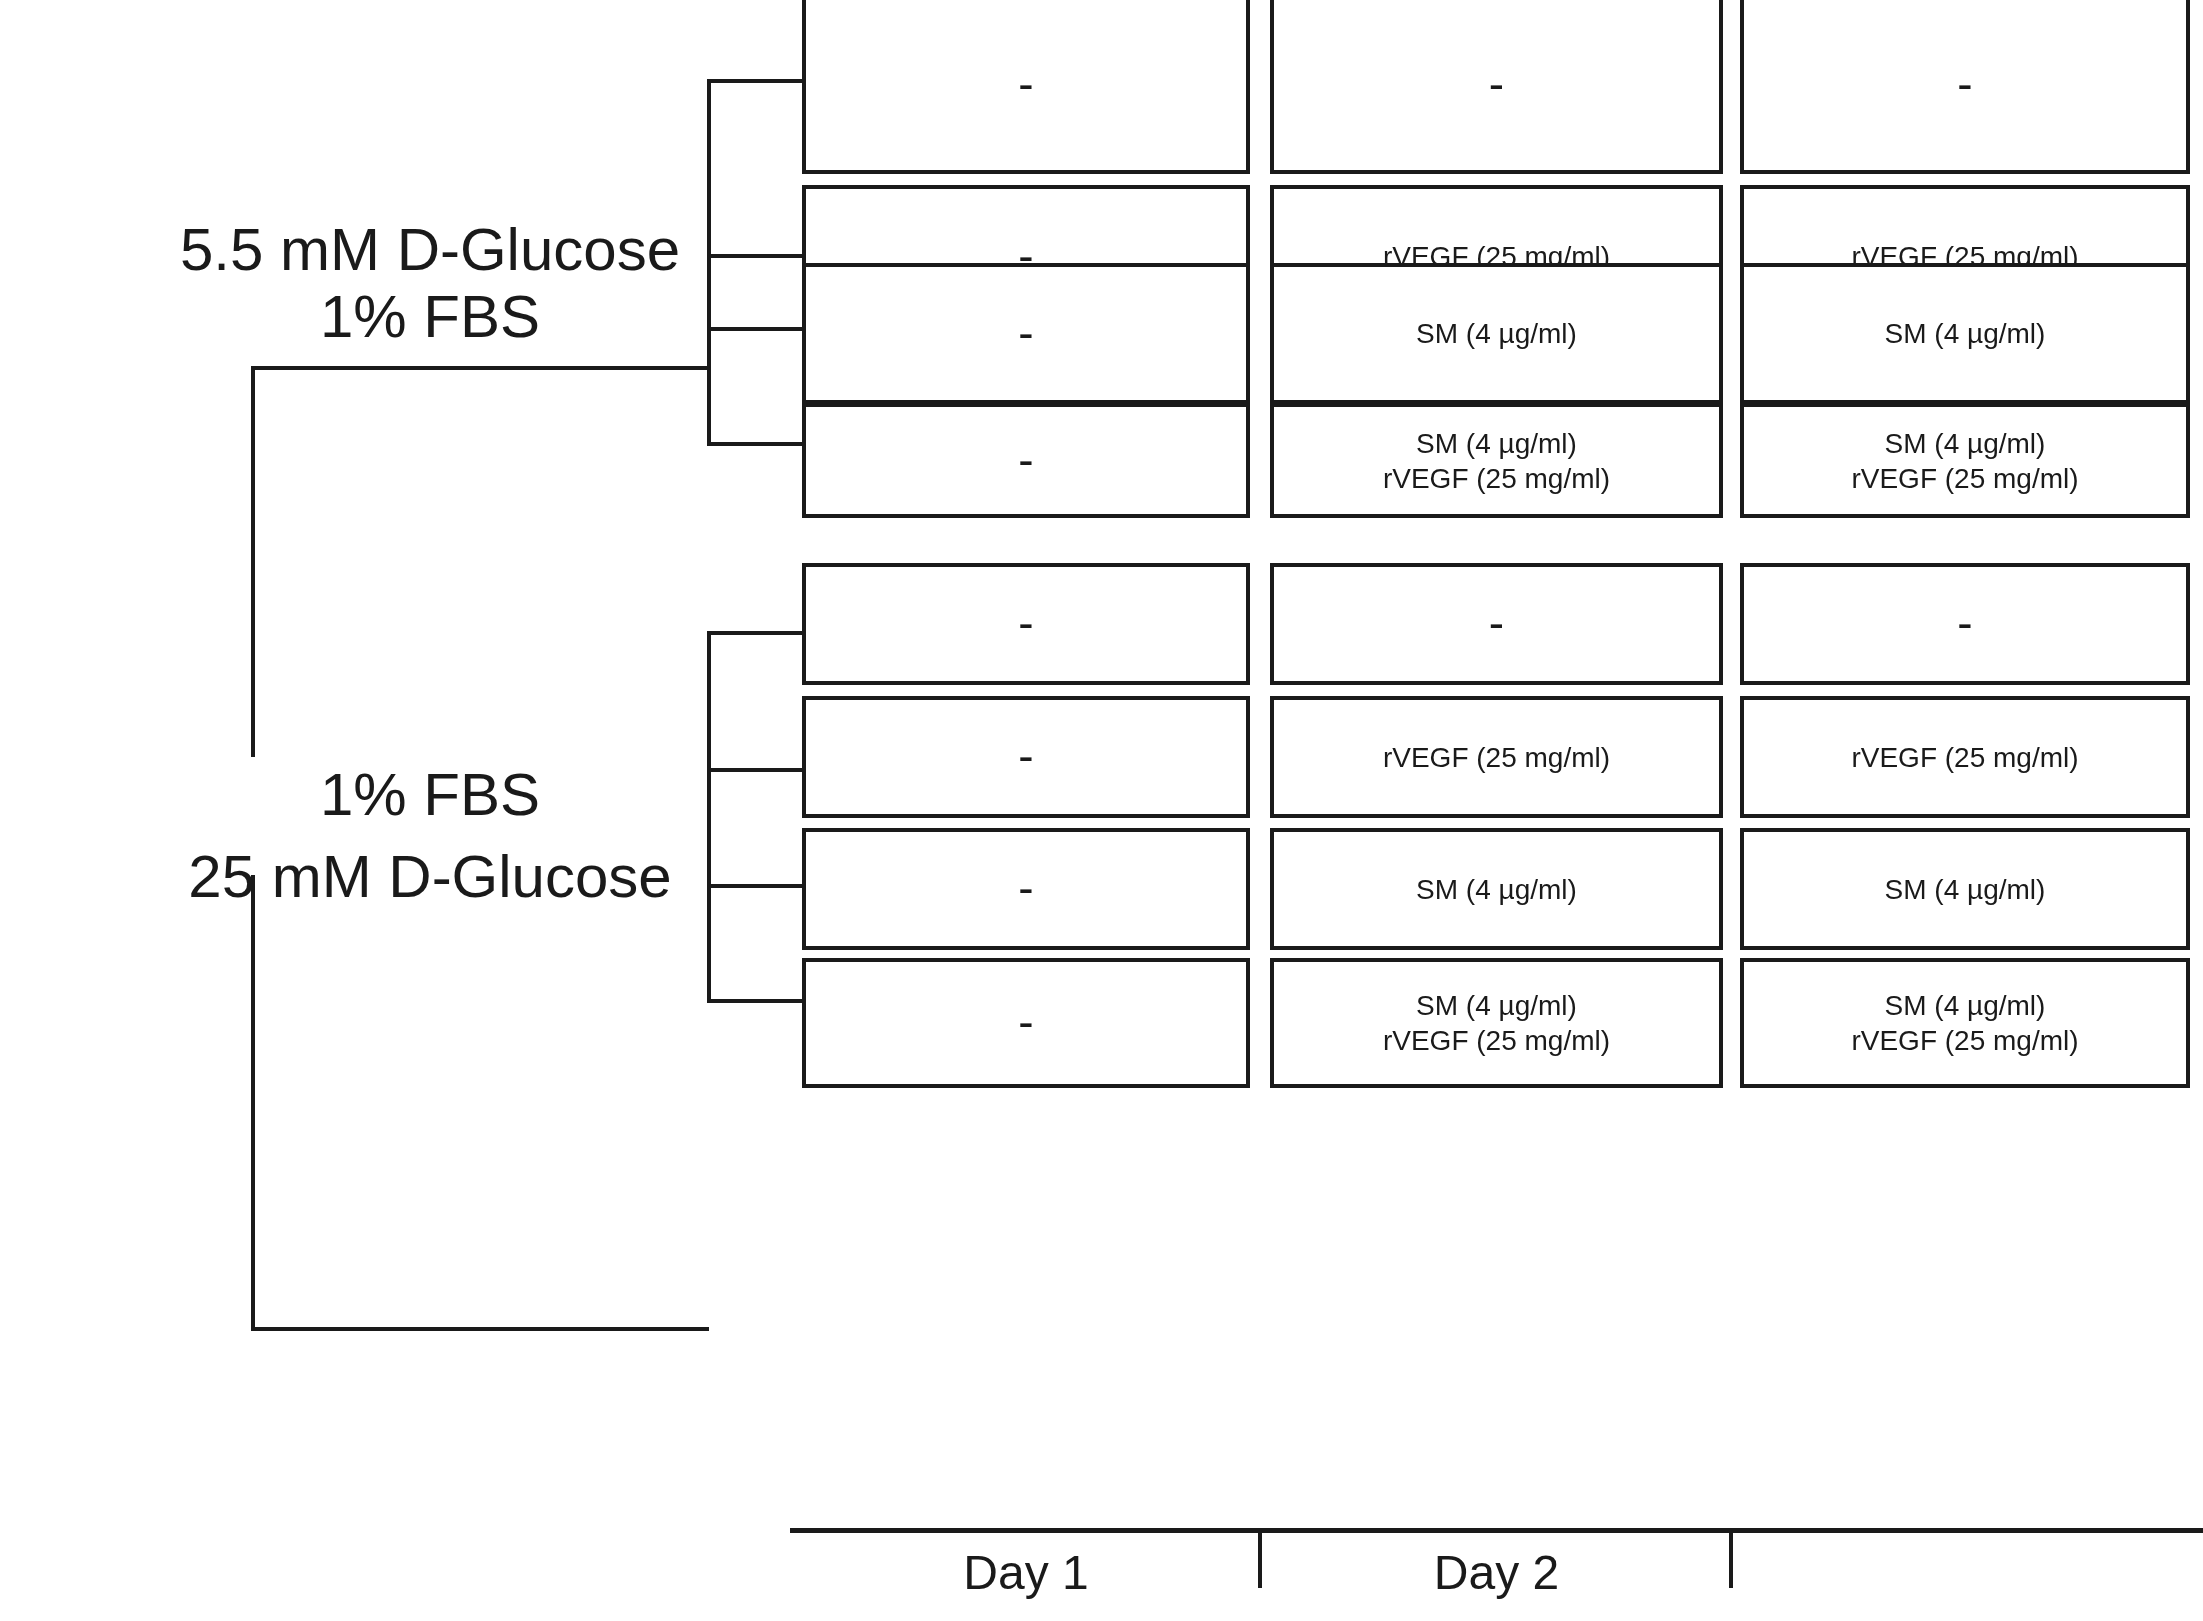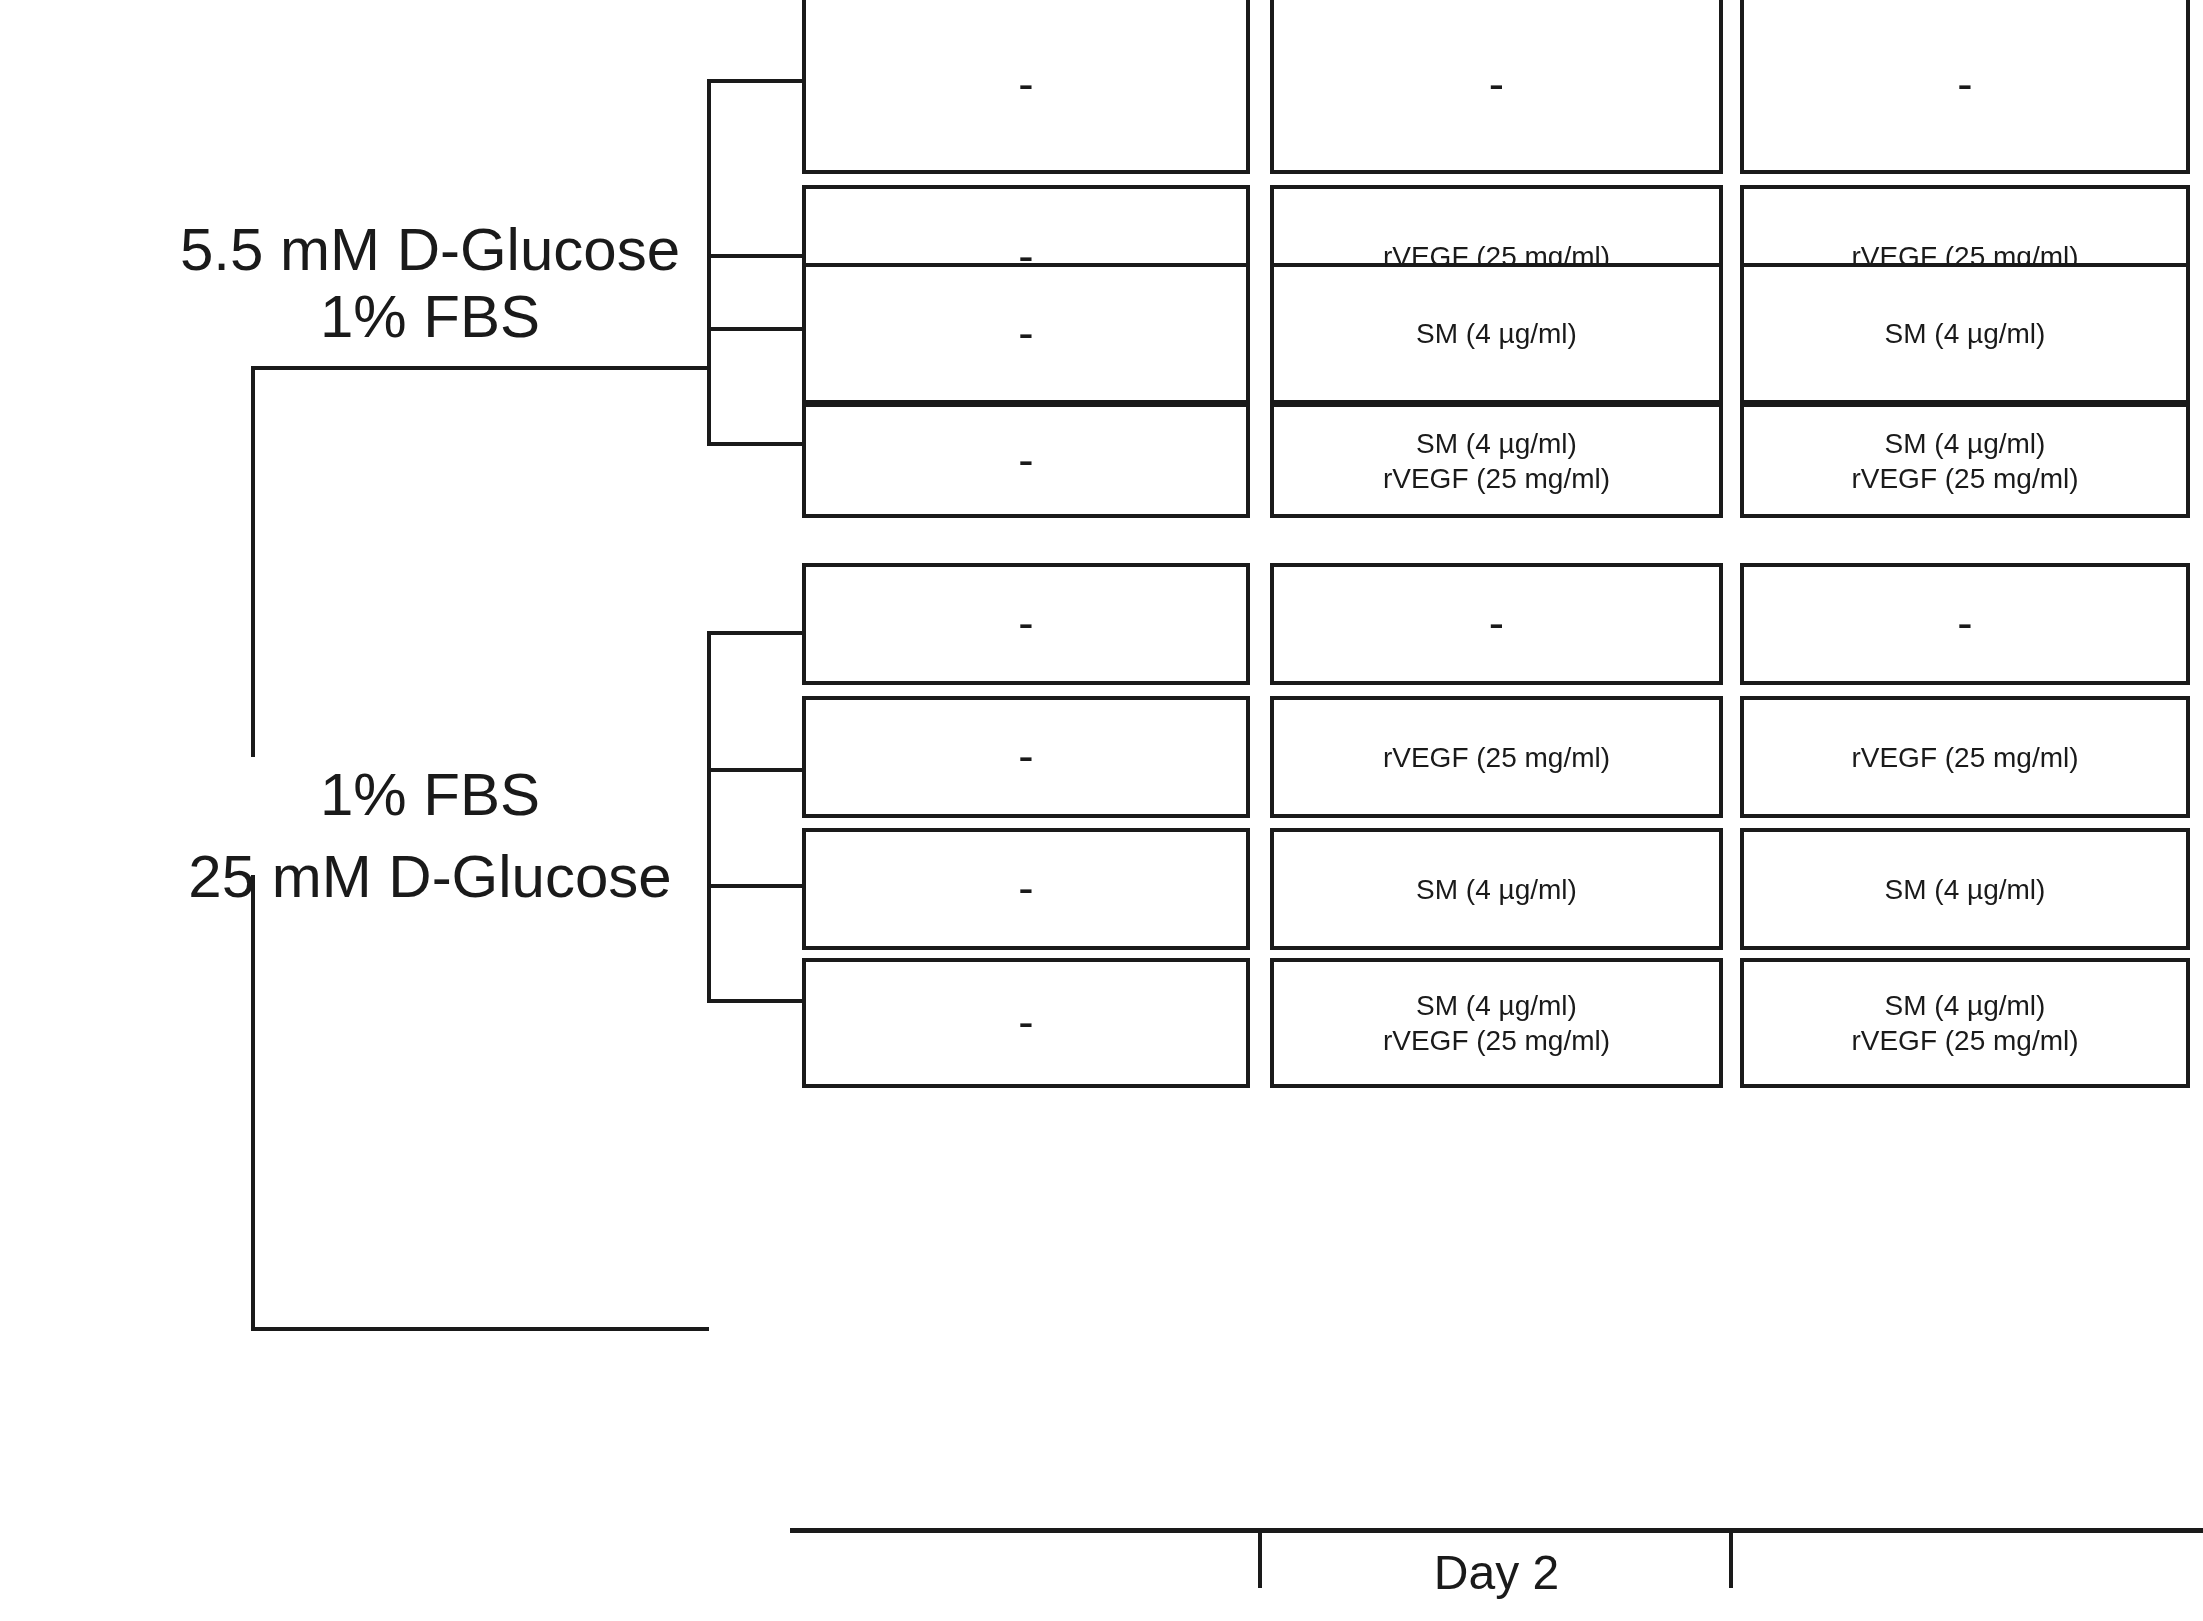--- a/index.html
+++ b/index.html
@@ -170,17 +170,20 @@
     <div>
       <span class="ln">SM (4 µg/ml)</span>
       <span class="ln">rVEGF (25 mg/ml)</span>
     </div>
   </div>
 
   <div class="axis" style="left:790px;top:1528px;width:1413px;"></div>
   <div class="tick" style="left:1258px;top:1528px;height:60px;"></div>
   <div class="tick" style="left:1729px;top:1528px;height:60px;"></div>
 
+  <div class="day-label" style="left:802px;top:1545px;width:448px;">
+    <span>Day 1</span>
+  </div>
   <div class="day-label" style="left:1270px;top:1545px;width:453px;">
     <span>Day 2</span>
   </div>
 
 </div>
 
 </body></html>

